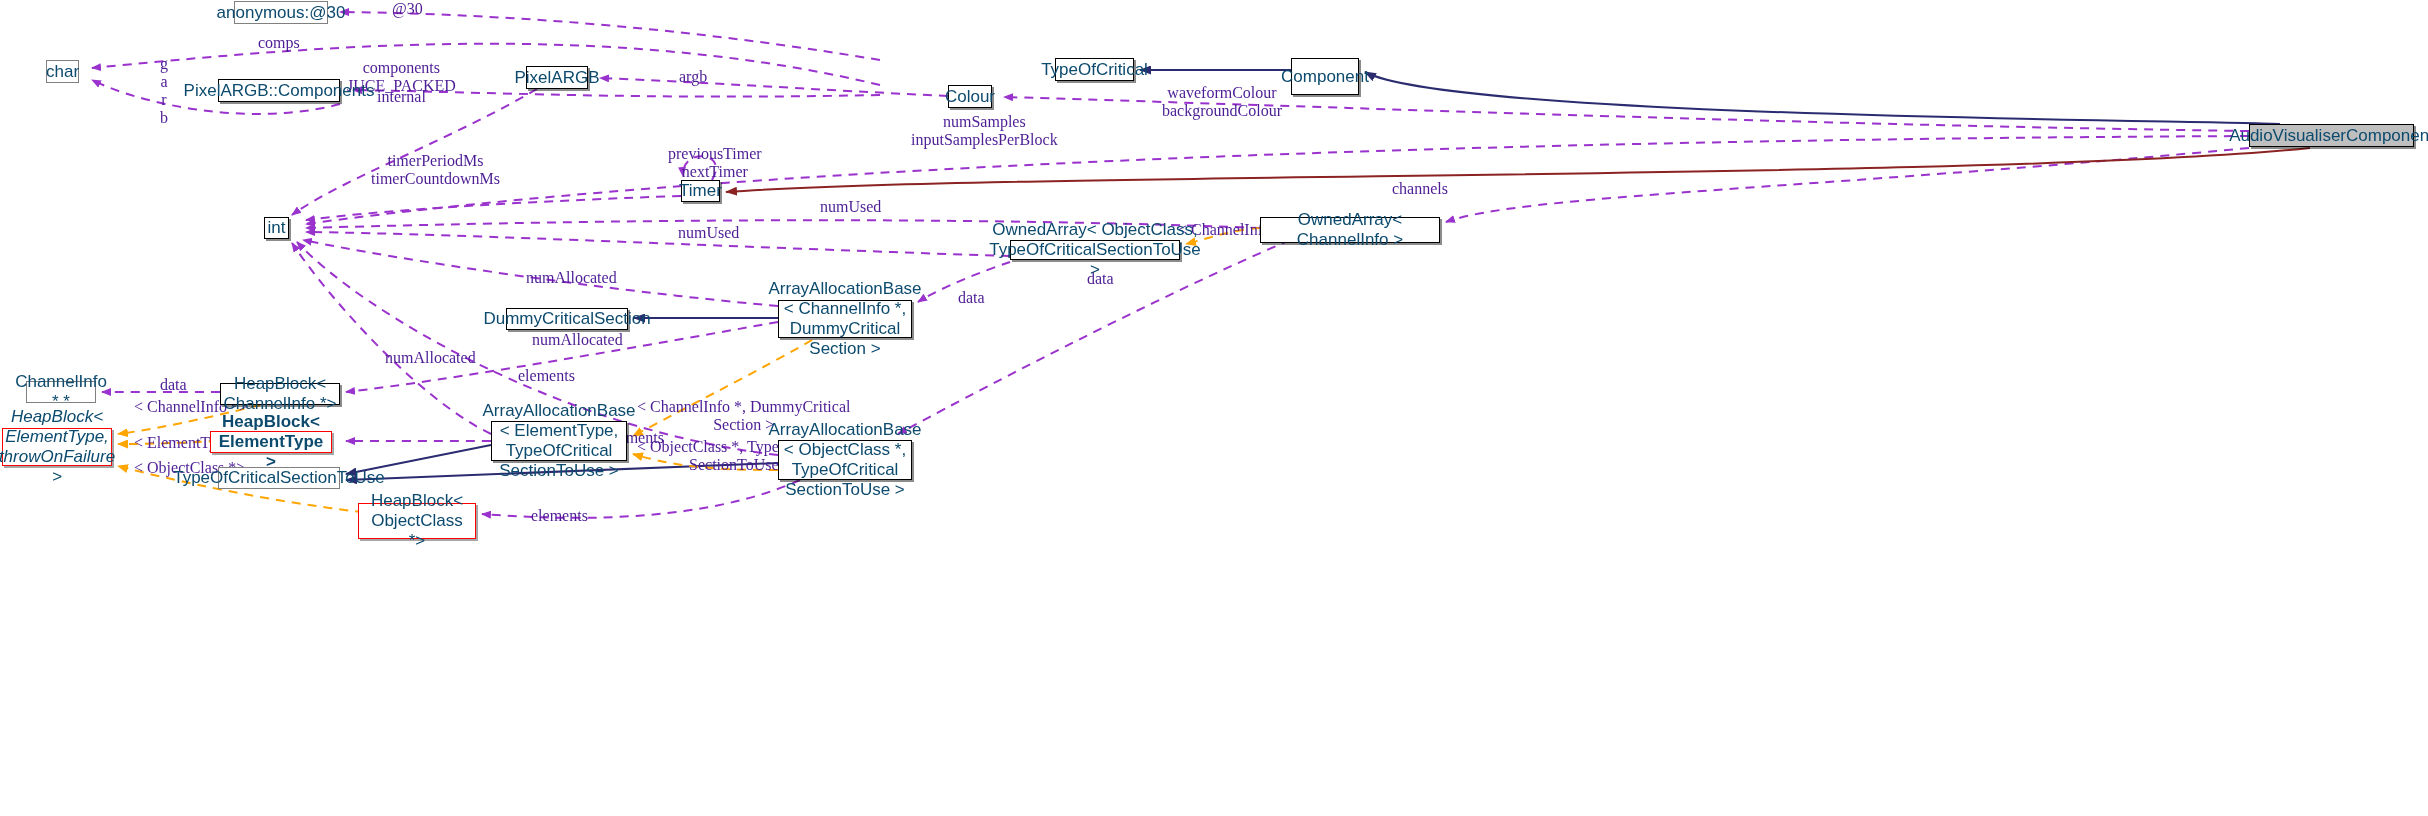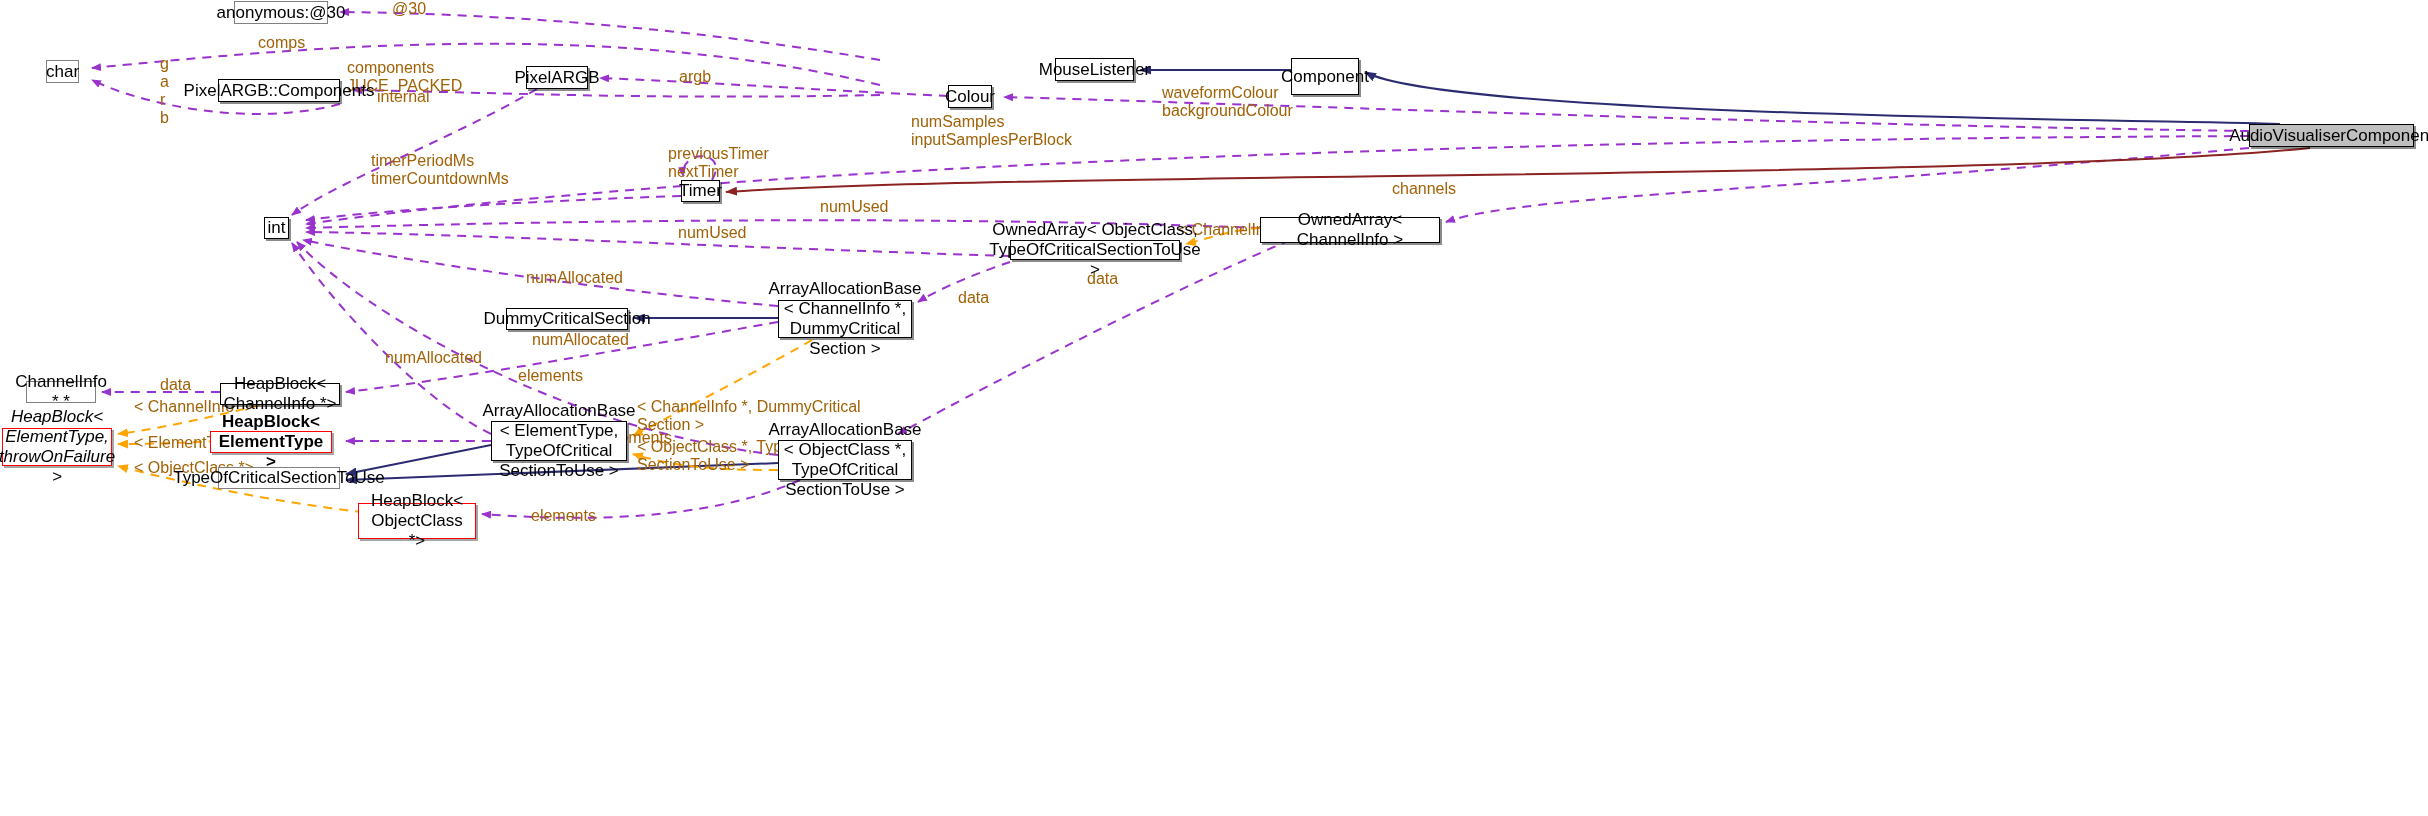--- a/index.html
+++ b/index.html
@@ -26,21 +26,21 @@
     pointer-events: none;
   }
   .node {
     position: absolute;
     box-sizing: border-box;
     background: #ffffff;
     border: 1px solid #808080;
     text-align: center;
     font-size: 17px;
     line-height: 20px;
-    color: #000000;
+    color: #0c4a6e;
     display: flex;
     align-items: center;
     justify-content: center;
     white-space: pre-line;
     padding: 2px 2px;
     z-index: 5;
   }
   .node.solid {
     border: 1px solid #000000;
     box-shadow: 2px 2px 0 rgba(0,0,0,0.45);
@@ -55,23 +55,25 @@
   }
   .node.current {
     background: #bfbfbf;
     border: 1px solid #000000;
     box-shadow: 2px 2px 0 rgba(0,0,0,0.45);
   }
   .edge-label {
     position: absolute;
     font-size: 16px;
     line-height: 18px;
-    color: #a16207;
+    color: #4c1d95;
+    text-align: center;
     white-space: pre-line;
     z-index: 4;
+    font-family: Liberation Serif, serif;
   }
 </style>
 </head>
 <body>
 
 <div id="diagram">
 
   <svg id="edges" viewBox="0 0 2428 816" xmlns="http://www.w3.org/2000/svg">
     <defs>
       <marker id="arrU" markerWidth="10" markerHeight="8" refX="9" refY="4" orient="auto" markerUnits="userSpaceOnUse">
@@ -168,21 +170,21 @@
       <path d="M 2310,148 C 2000,180 1000,172 726,192"></path>
     </g>
   </svg>
 
   <div id="nodes-layer">
       <div class="node grey" style="left: 234px; top: 1px; width: 94px; height: 23px;">anonymous:@30</div>
       <div class="node grey" style="left: 46px; top: 60px; width: 33px; height: 23px;">char</div>
       <div class="node solid" style="left: 218px; top: 79px; width: 122px; height: 23px;">PixelARGB::Components</div>
       <div class="node solid" style="left: 526px; top: 66px; width: 62px; height: 23px;">PixelARGB</div>
       <div class="node solid" style="left: 948px; top: 85px; width: 44px; height: 23px;">Colour</div>
-      <div class="node solid" style="left: 1055px; top: 58px; width: 79px; height: 23px;">MouseListener</div>
+      <div class="node solid" style="left: 1055px; top: 58px; width: 79px; height: 23px;">TypeOfCritical</div>
       <div class="node solid" style="left: 1291px; top: 58px; width: 68px; height: 37px;">Component</div>
       <div class="node current" style="left: 2249px; top: 124px; width: 165px; height: 23px;">AudioVisualiserComponent</div>
       <div class="node solid" style="left: 681px; top: 180px; width: 39px; height: 22px;">Timer</div>
       <div class="node solid" style="left: 264px; top: 217px; width: 25px; height: 22px;">int</div>
       <div class="node solid" style="left: 1260px; top: 217px; width: 180px; height: 26px;">OwnedArray&lt; ChannelInfo &gt;</div>
       <div class="node solid" style="left: 1010px; top: 240px; width: 170px; height: 20px;">OwnedArray&lt; ObjectClass,
 TypeOfCriticalSectionToUse &gt;</div>
       <div class="node solid" style="left: 506px; top: 308px; width: 122px; height: 22px;">DummyCriticalSection</div>
       <div class="node solid" style="left: 778px; top: 300px; width: 134px; height: 38px;">ArrayAllocationBase
 &lt; ChannelInfo *, DummyCritical

